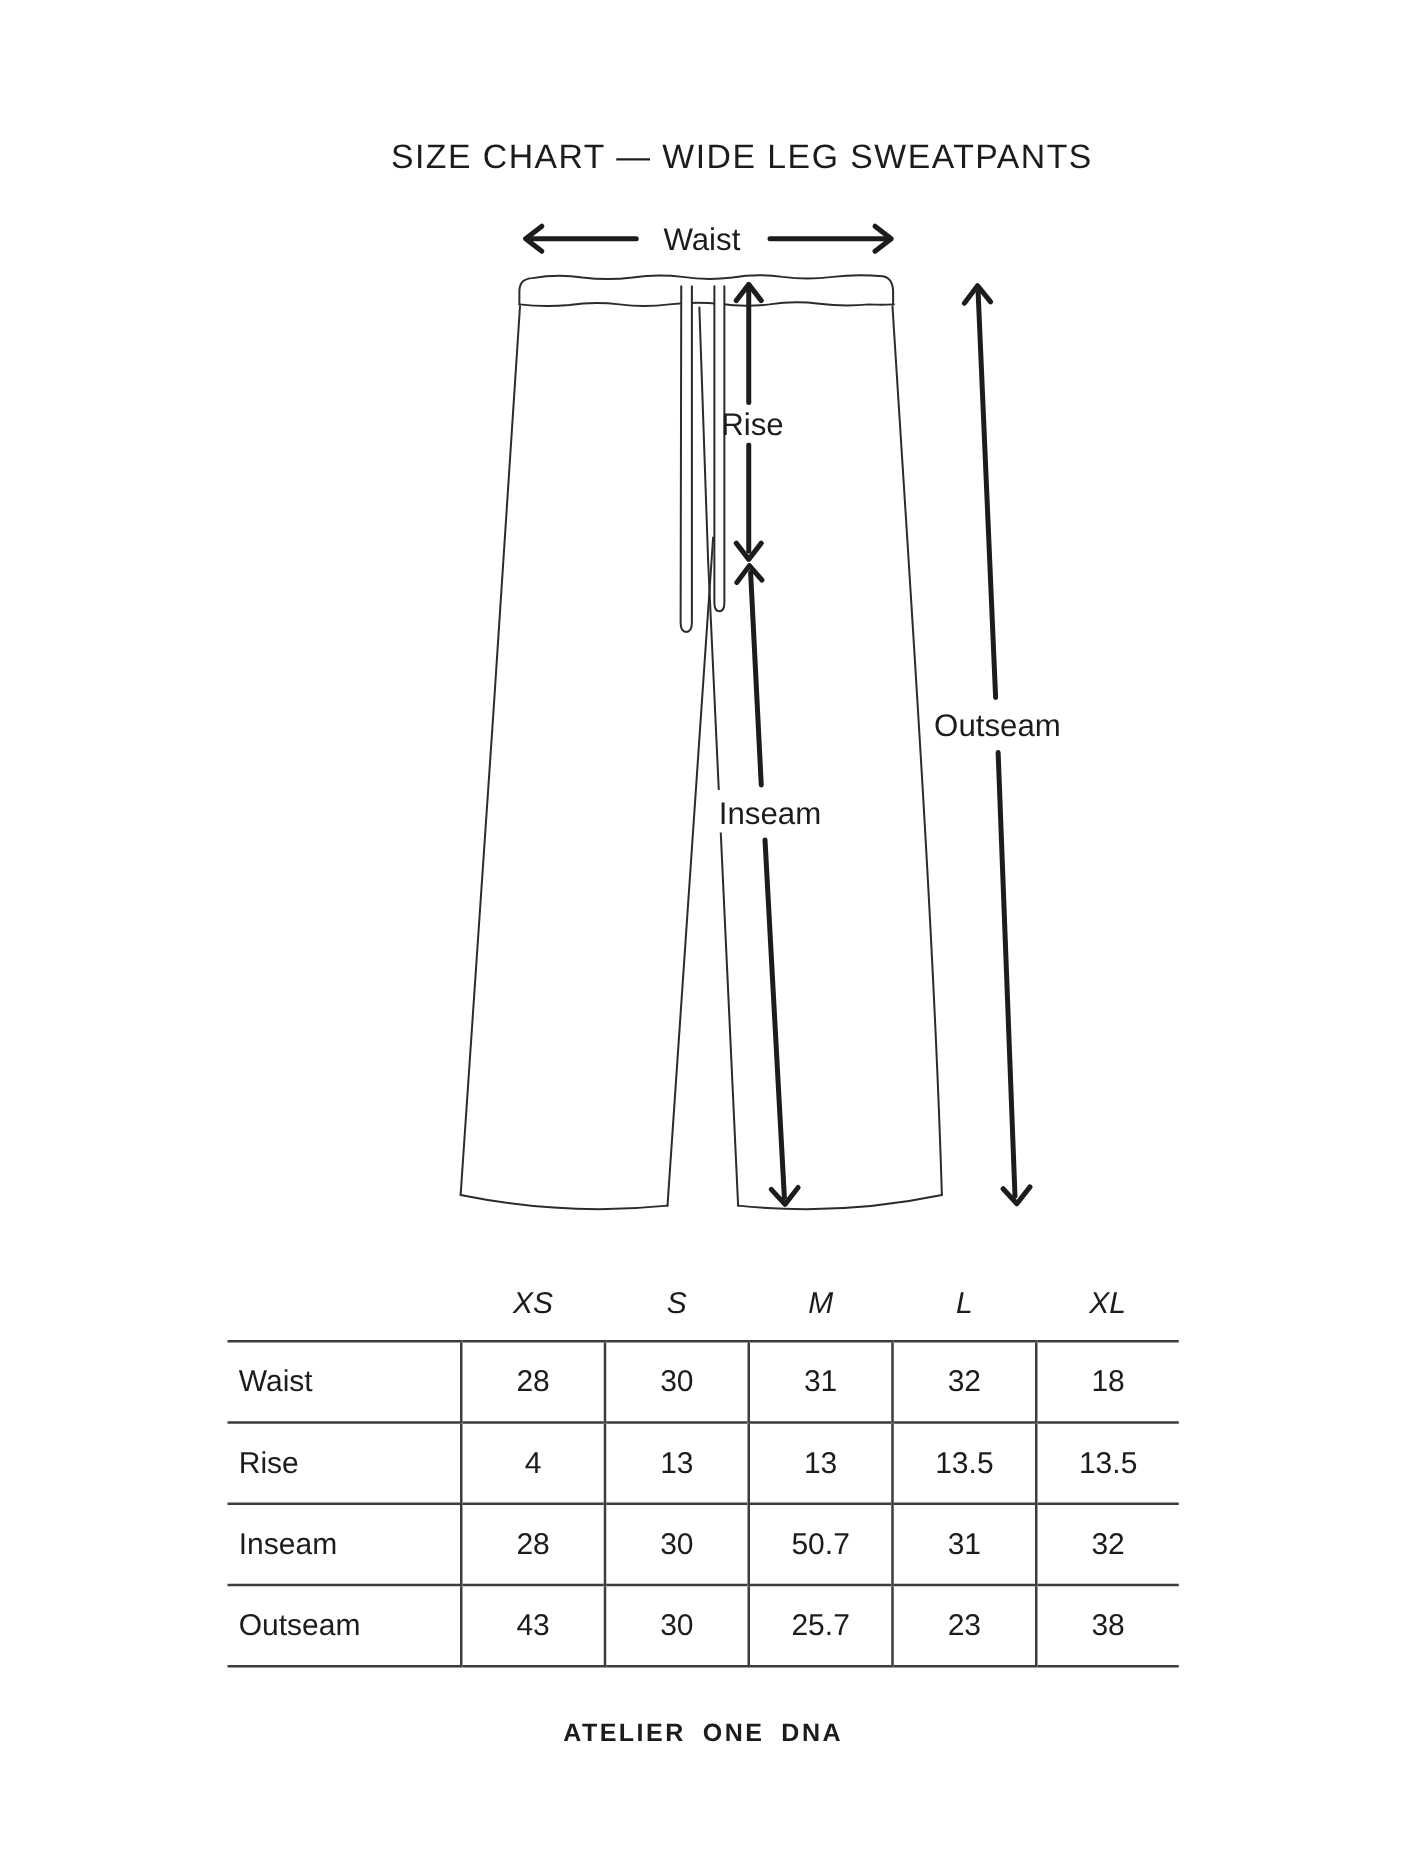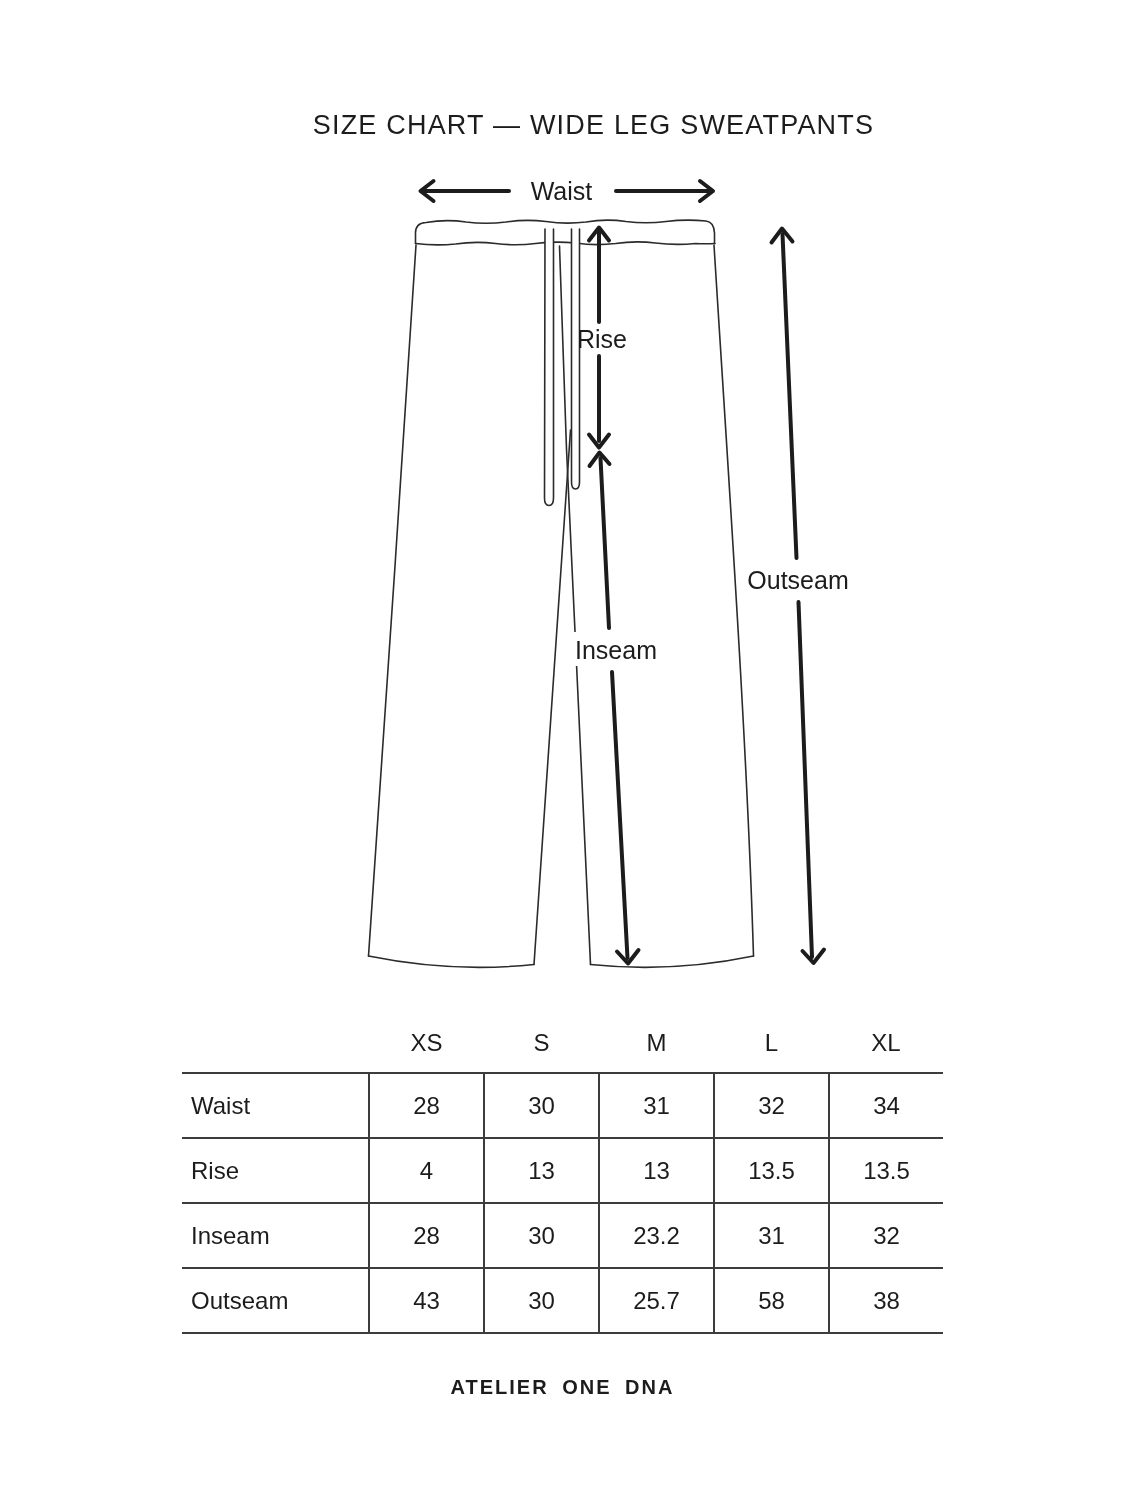--- a/index.html
+++ b/index.html
@@ -45,20 +45,21 @@
     table-layout: fixed;
     font-size: 24px;
     color: #1c1c1c;
   }
   table.size-table th {
     font-weight: 400;
     height: 56px;
     text-align: center;
     vertical-align: middle;
     border: none;
+    font-style: italic;
   }
   table.size-table td {
     height: 61px;
     text-align: center;
     vertical-align: middle;
     border-top: 2px solid #3c3c3c;
   }
   table.size-table tbody tr:last-child td { border-bottom: 2px solid #3c3c3c; }
   table.size-table td + td { border-left: 2px solid #3c3c3c; }
   table.size-table td.row-label {
@@ -173,44 +174,44 @@
         <th>XL</th>
       </tr>
     </thead>
     <tbody>
       <tr>
         <td class="row-label">Waist</td>
         <td>28</td>
         <td>30</td>
         <td>31</td>
         <td>32</td>
-        <td>34</td>
+        <td>18</td>
       </tr>
       <tr>
         <td class="row-label">Rise</td>
         <td>4</td>
         <td>13</td>
         <td>13</td>
         <td>13.5</td>
         <td>13.5</td>
       </tr>
       <tr>
         <td class="row-label">Inseam</td>
         <td>28</td>
         <td>30</td>
-        <td>23.2</td>
+        <td>50.7</td>
         <td>31</td>
         <td>32</td>
       </tr>
       <tr>
         <td class="row-label">Outseam</td>
         <td>43</td>
         <td>30</td>
         <td>25.7</td>
-        <td>58</td>
+        <td>23</td>
         <td>38</td>
       </tr>
     </tbody>
   </table>
 
   <div class="brand-footer">ATELIER ONE DNA</div>
 
 </div>
 
 </body></html>

